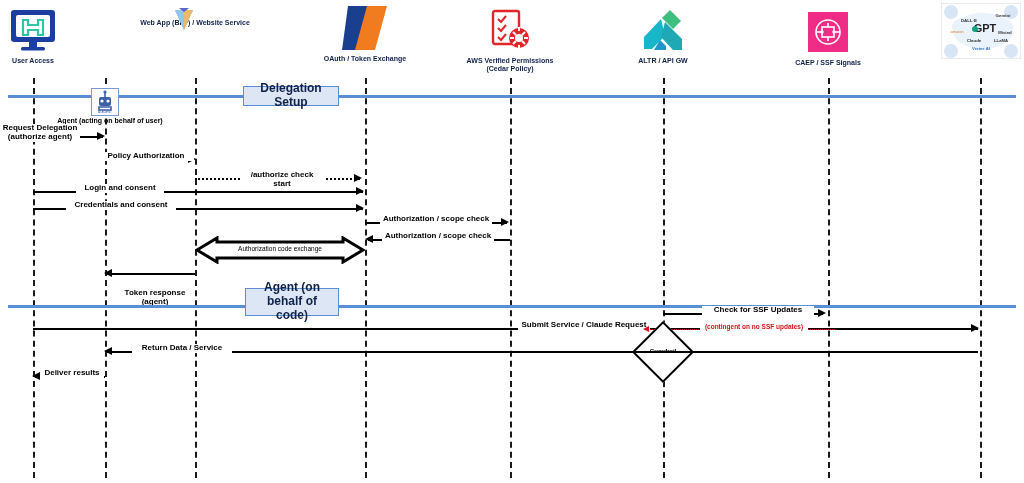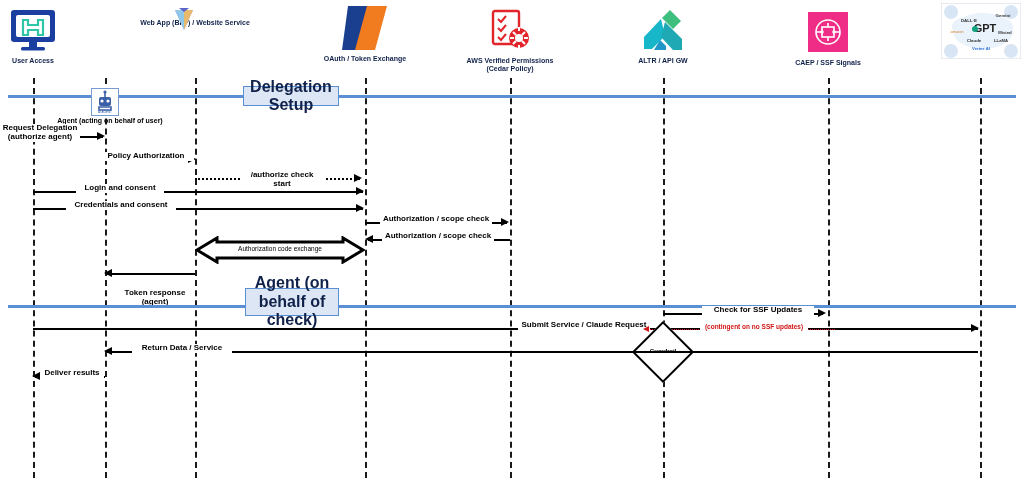--- a/index.html
+++ b/index.html
@@ -27,21 +27,21 @@
     top:78px; height:400px;
   }
 
   
   .phase-rule {
     position:absolute; left:8px; width:1008px; height:3px;
     background:#5b8fd4;
   }
   .phase-box {
     position:absolute; background:#dce6f5; border:1px solid #5b8fd4;
-    color:#10214a; font-size:16px; font-weight:bold;
+    color:#10214a; font-size:12px; font-weight:bold;
     display:flex; align-items:center; justify-content:center;
     text-align:center; line-height:1.15; padding:2px 6px;
   }
 
   
   .msg-line { position:absolute; height:0; border-top:2px solid #000; }
   .msg-line.dotted { border-top:2px dotted #000; }
   .msg-line.red { border-top:1px dotted #d21515; }
   .arrowhead {
     position:absolute; width:0; height:0;
@@ -264,21 +264,21 @@
 <div class="msg-label small" style="left:231px; top:245px; width:98px;">Authorization code exchange</div>
 
 <div class="msg-line" style="left:107px; top:273px; width:88px;"></div>
 <div class="arrowhead left" style="left:104px; top:269px;"></div>
 <div class="msg-label" style="left:118px; top:265px; width:74px;margin-top:24px;">Token response
 (agent)</div>
 
 <div class="phase-rule" style="top:305px;"></div>
 <div class="phase-box" style="left:245px; top:288px; width:94px; height:28px;">
   <span>Agent (on behalf of
-check)</span>
+code)</span>
 </div>
 
 <div class="msg-line" style="left:663px; top:313px; width:160px;"></div>
 <div class="arrowhead right" style="left:818px; top:309px;"></div>
 <div class="msg-label" style="left:702px; top:306px; width:112px;">Check for SSF Updates</div>
 
 <div class="msg-line" style="left:33px; top:328px; width:945px;"></div>
 <div class="arrowhead right" style="left:971px; top:324px;"></div>
 <div class="msg-label" style="left:518px; top:321px; width:132px;">Submit Service / Claude Request</div>
 

